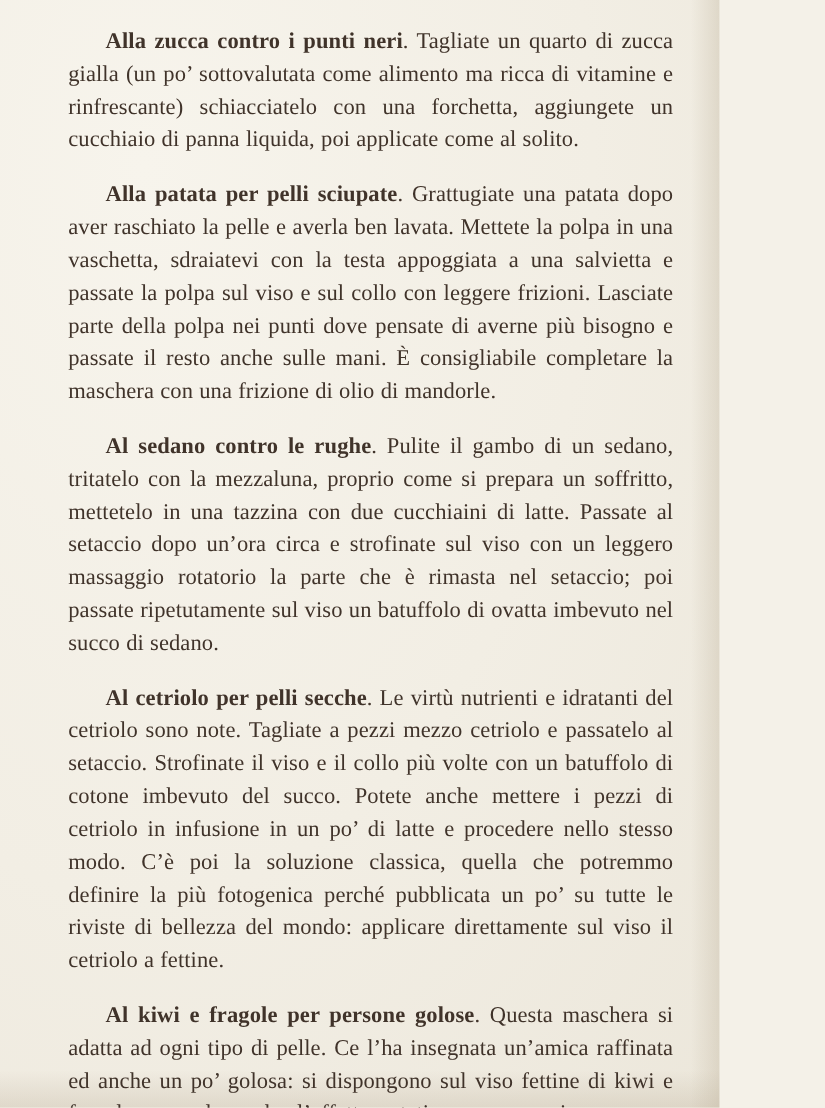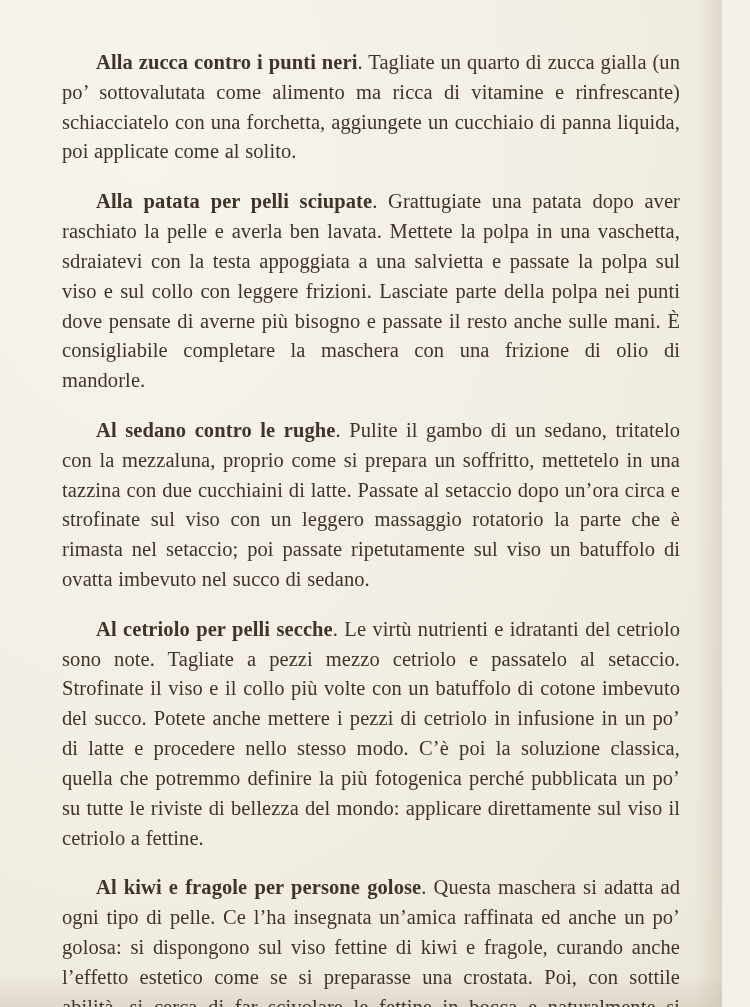--- a/index.html
+++ b/index.html
@@ -9,26 +9,26 @@
   body {
     width: 750px;
     height: 1007px;
     background: #f4f1e8;
     font-family: "Liberation Serif", serif;
     color: #3a2d22;
     overflow: hidden;
   }
   .page {
     position: relative;
-    width: 722px;
+    width: 654px;
     height: 1007px;
     background:
       radial-gradient(ellipse at 20% 15%, #f7f4ec 0%, #f2eee4 55%, #ece7db 100%);
     box-sizing: border-box;
-    padding: 48px 42px 30px 62px;
+    padding: 24px 42px 30px 62px;
   }
   
   .page::after {
     content: "";
     position: absolute;
     top: 0;
     right: 0;
     width: 26px;
     height: 100%;
     background: linear-gradient(to right, rgba(210,200,180,0) 0%, rgba(190,178,155,0.35) 100%);

